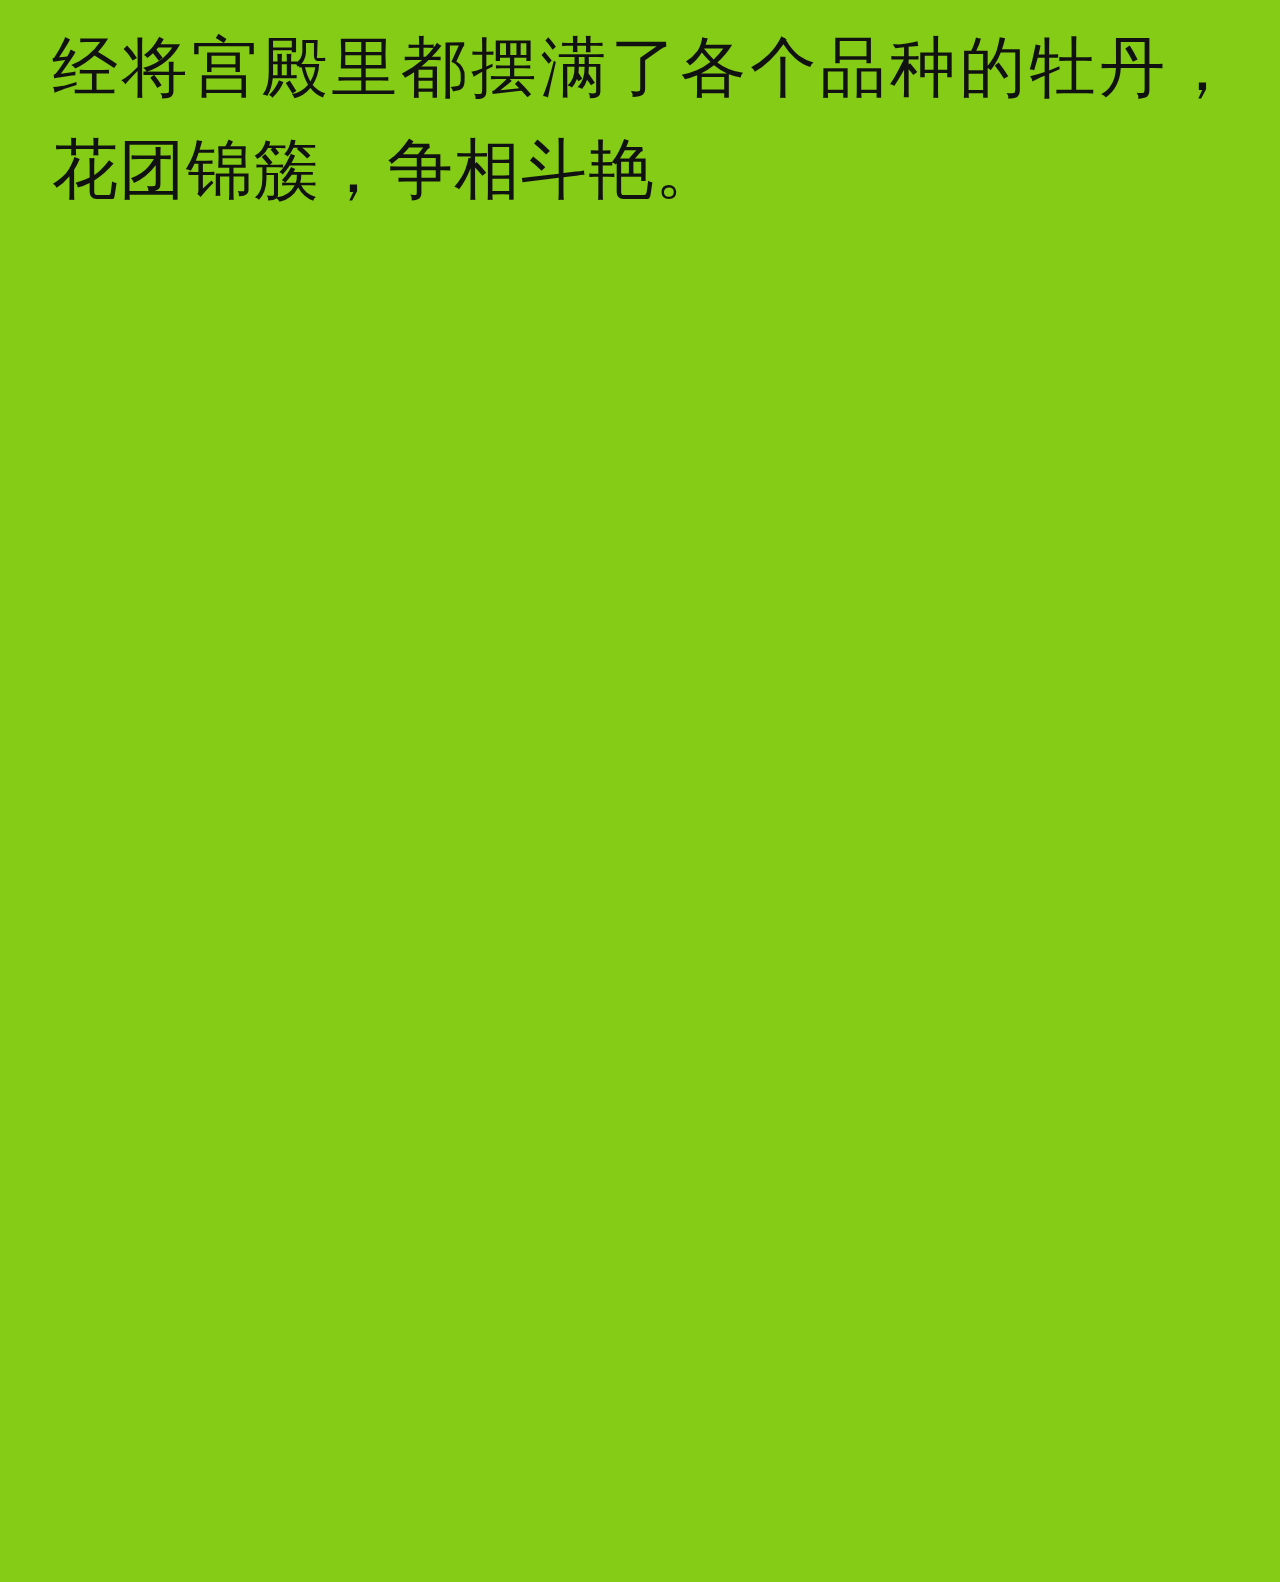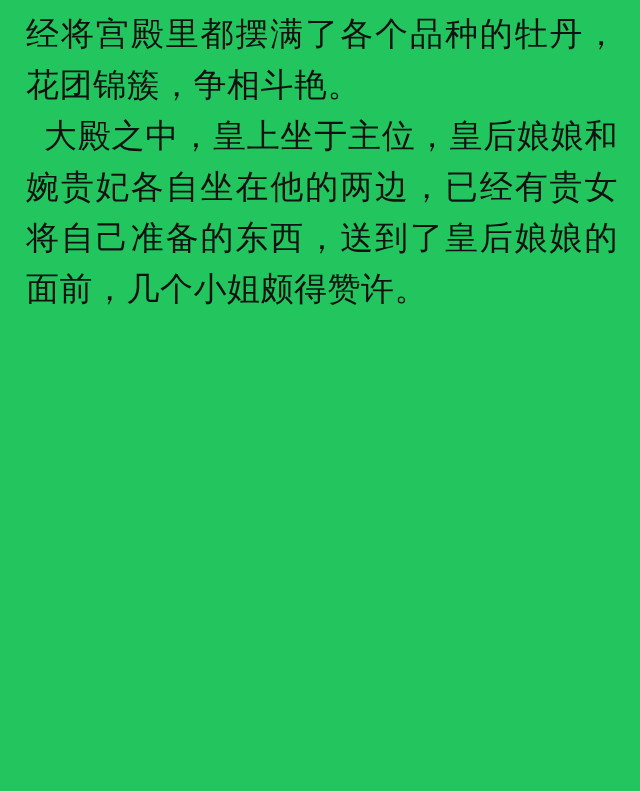--- a/index.html
+++ b/index.html
@@ -9,21 +9,21 @@
   }
   body {
     width: 640px;
     height: 791px;
     overflow: hidden;
     font-family: "DejaVu Sans", "Liberation Sans", sans-serif;
   }
   .page {
     width: 640px;
     height: 791px;
-    background: #22c55e;
+    background: #84cc16;
     box-sizing: border-box;
     padding: 8px 22px 0 26px;
   }
   .text-body {
     color: #111111;
     font-size: 33px;
     line-height: 51px;
     letter-spacing: 0.5px;
     text-align: justify;
     text-justify: inter-character;
@@ -37,15 +37,14 @@
   .para.indent {
     text-indent: 18px;
   }
 </style>
 </head>
 <body>
 
 <div class="page">
   <div class="text-body">
     <p class="para">经将宫殿里都摆满了各个品种的牡丹，花团锦簇，争相斗艳。</p>
-    <p class="para indent">大殿之中，皇上坐于主位，皇后娘娘和婉贵妃各自坐在他的两边，已经有贵女将自己准备的东西，送到了皇后娘娘的面前，几个小姐颇得赞许。</p>
   </div>
 </div>
 
 </body></html>

